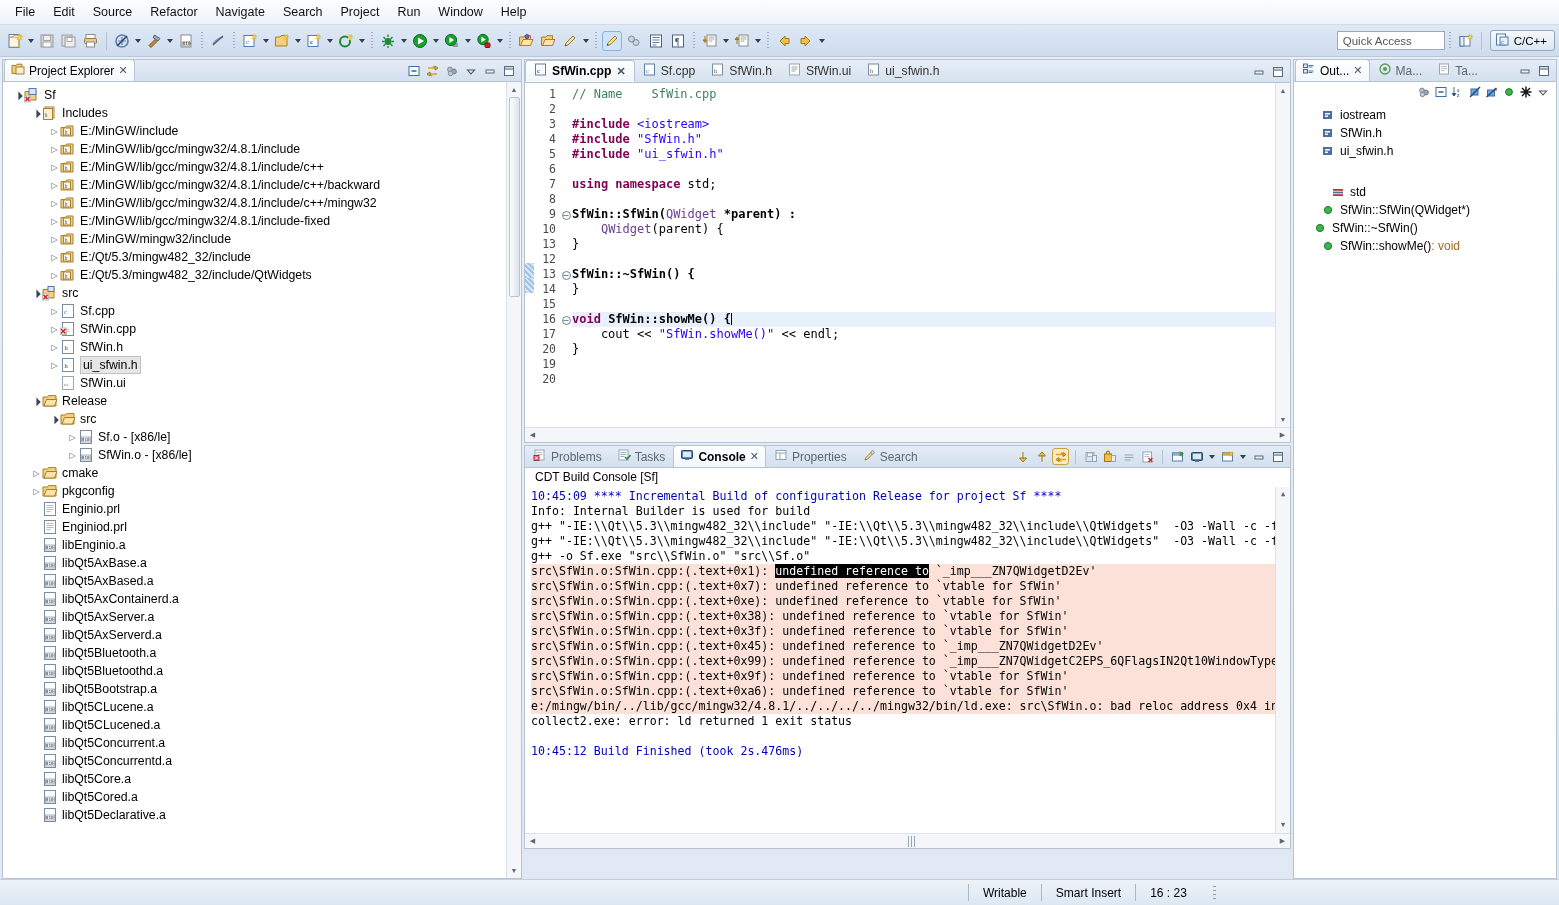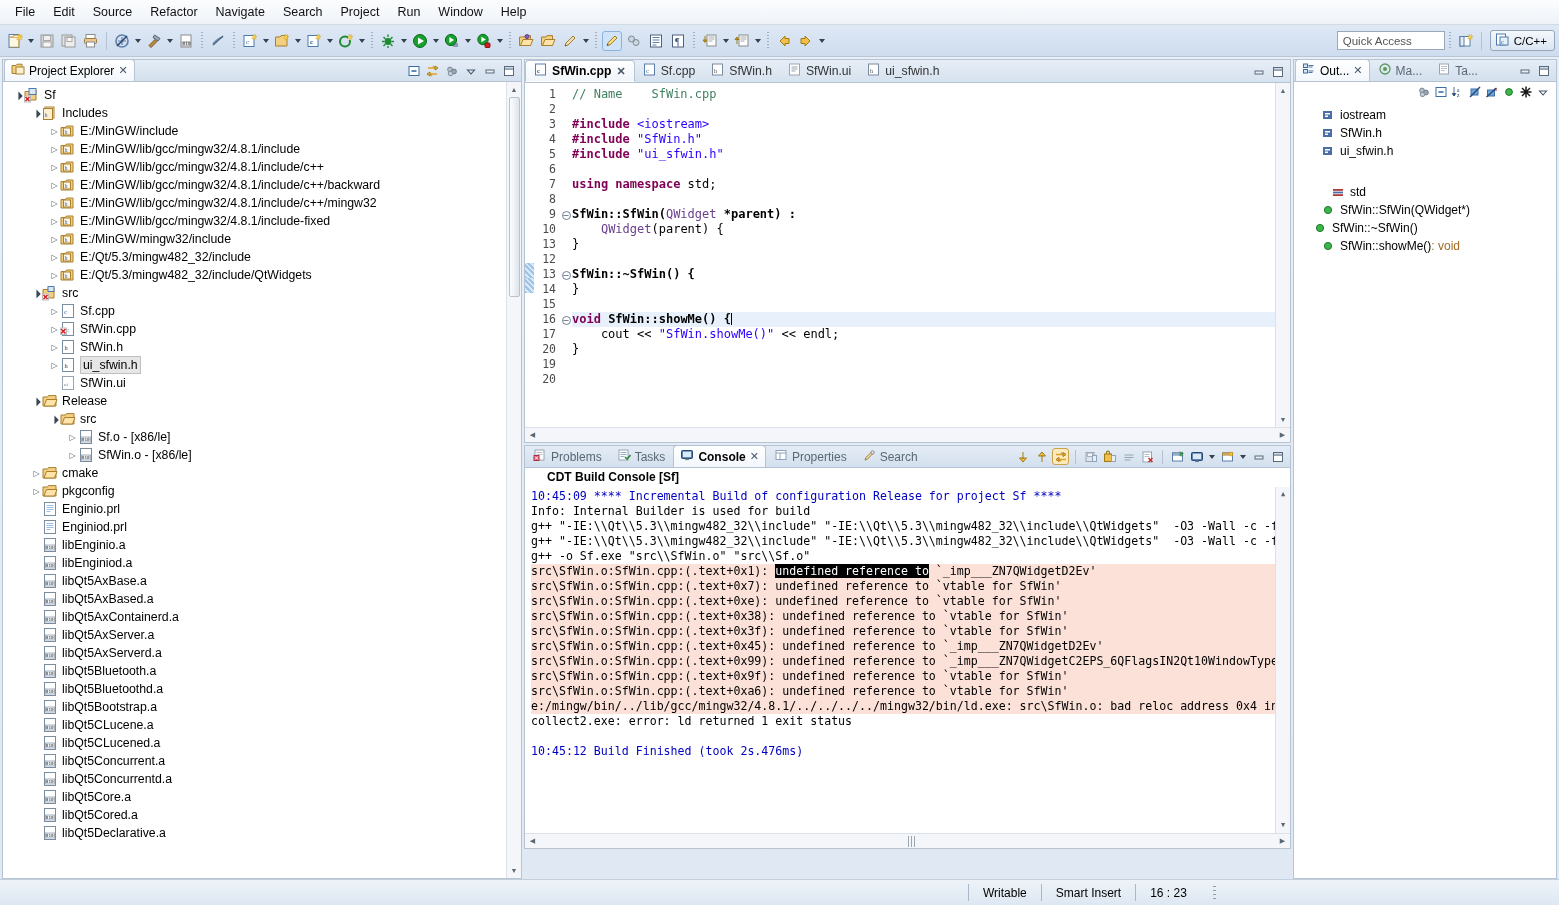--- a/index.html
+++ b/index.html
@@ -111,21 +111,21 @@
               vertical-align:-2px; }
   .hscroll { height:15px; background:#f4f6f9; border-top:1px solid #dbe1e9; display:flex;
              align-items:center; }
   .hscroll .arr { width:15px; text-align:center; font-size:7px; color:#5a6775; }
   .hscroll .track { flex:1; height:11px; position:relative; }
   .hscroll .grip { position:absolute; left:50%; top:0; width:8px; height:11px;
                    background:repeating-linear-gradient(90deg,#9aa6b4 0 1px,transparent 1px 3px); }
 
   
   .console-area { height:404px; display:flex; flex-direction:column; }
-  .ctitle { font-size:12px; padding:2px 6px 3px 22px; background:#fff;font-weight:bold; }
+  .ctitle { font-size:12px; padding:2px 6px 3px 10px; background:#fff; }
   .cbody { flex:1; background:#fff; overflow:hidden; position:relative;
            font-family:"DejaVu Sans Mono", monospace; font-size:11.6px; line-height:15px;
            white-space:pre; display:flex; }
   .cbody .clines { flex:1; overflow:hidden; padding:2px 0 0 6px; }
   .cl { height:15px; }
   .cl.blue { color:#0000c0; }
   .cl.err { background:#fbe1d8; color:#000; }
   .hl { background:#000000; color:#fff; }
 
   
@@ -731,32 +731,20 @@
                 <div style="width:28px;flex:none"></div>
                 <div class="arrow"><span style="color:#55626f;"></span></div>
                 <div class="ico">
                   <svg width="16" height="16">
                     <rect x="2.5" y="1.5" width="11" height="13" fill="#fff" stroke="#7a8ca0"></rect>
                     <rect x="3.5" y="8" width="9" height="5" fill="#eef2f6" stroke="#a8b2bd"></rect>
                     <text x="3.8" y="12.3" font-size="4.3" font-family="monospace" fill="#333">010</text>
                   </svg>
                 </div>
                 <div class="lbl">libEnginio.a</div>
-              </div>
-              <div class="trow">
-                <div style="width:28px;flex:none"></div>
-                <div class="arrow"><span style="color:#55626f;"></span></div>
-                <div class="ico">
-                  <svg width="16" height="16">
-                    <rect x="2.5" y="1.5" width="11" height="13" fill="#fff" stroke="#7a8ca0"></rect>
-                    <rect x="3.5" y="8" width="9" height="5" fill="#eef2f6" stroke="#a8b2bd"></rect>
-                    <text x="3.8" y="12.3" font-size="4.3" font-family="monospace" fill="#333">010</text>
-                  </svg>
-                </div>
-                <div class="lbl">libEnginiod.a</div>
               </div>
               <div class="trow">
                 <div style="width:28px;flex:none"></div>
                 <div class="arrow"><span style="color:#55626f;"></span></div>
                 <div class="ico">
                   <svg width="16" height="16">
                     <rect x="2.5" y="1.5" width="11" height="13" fill="#fff" stroke="#7a8ca0"></rect>
                     <rect x="3.5" y="8" width="9" height="5" fill="#eef2f6" stroke="#a8b2bd"></rect>
                     <text x="3.8" y="12.3" font-size="4.3" font-family="monospace" fill="#333">010</text>
                   </svg>

